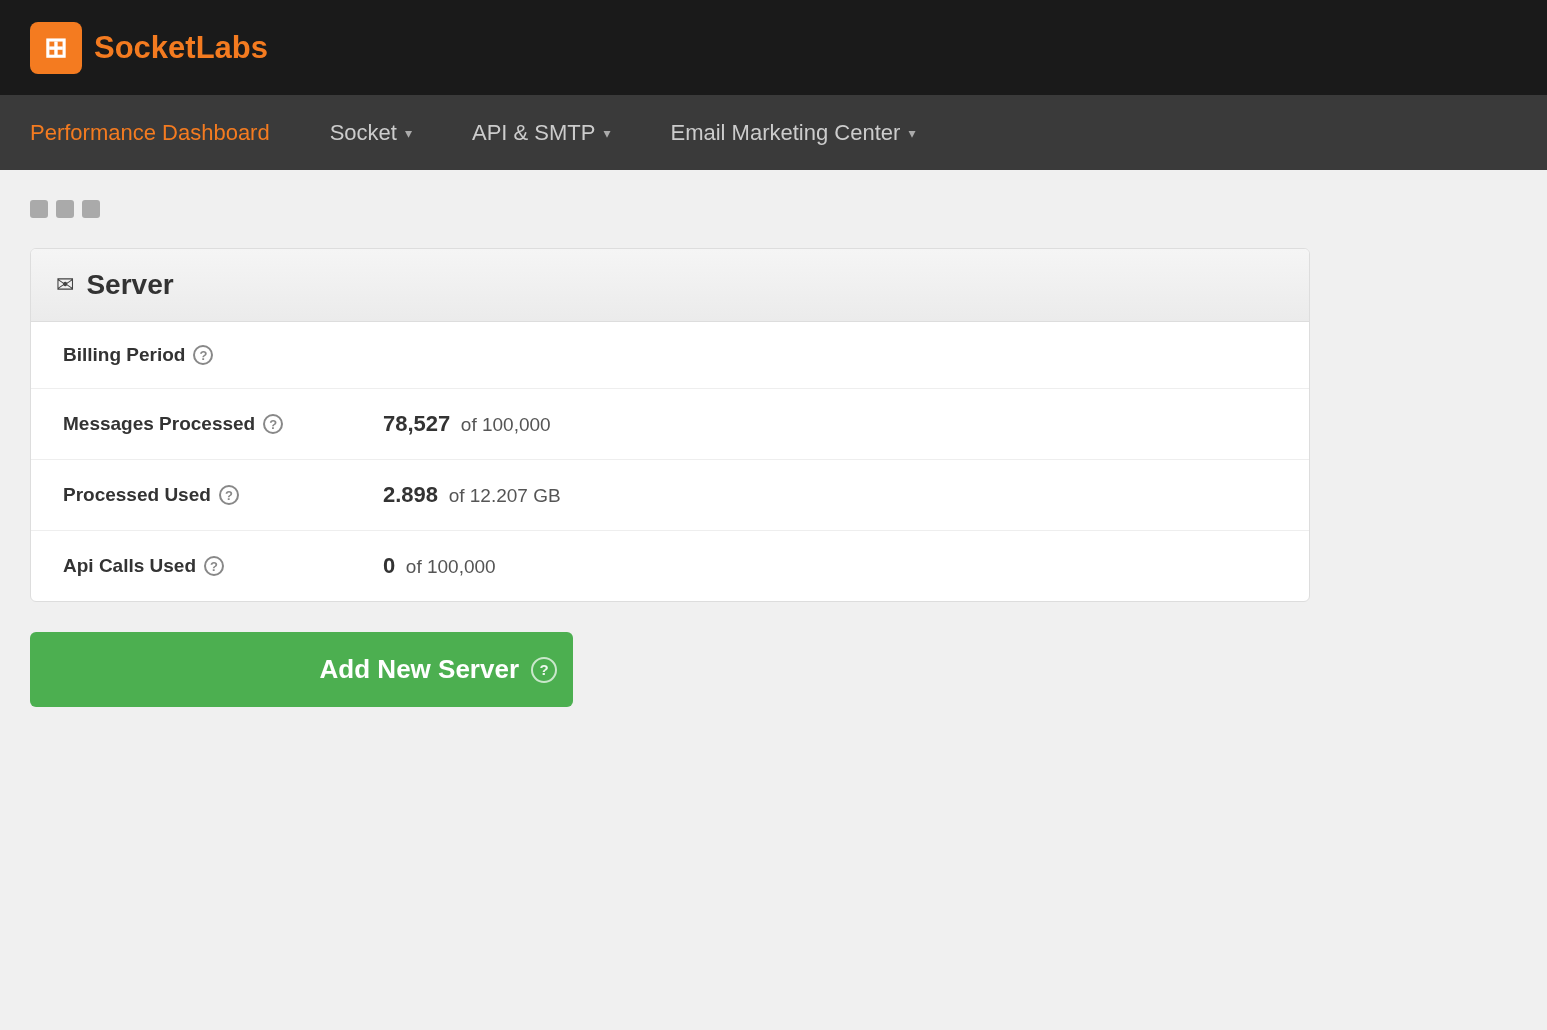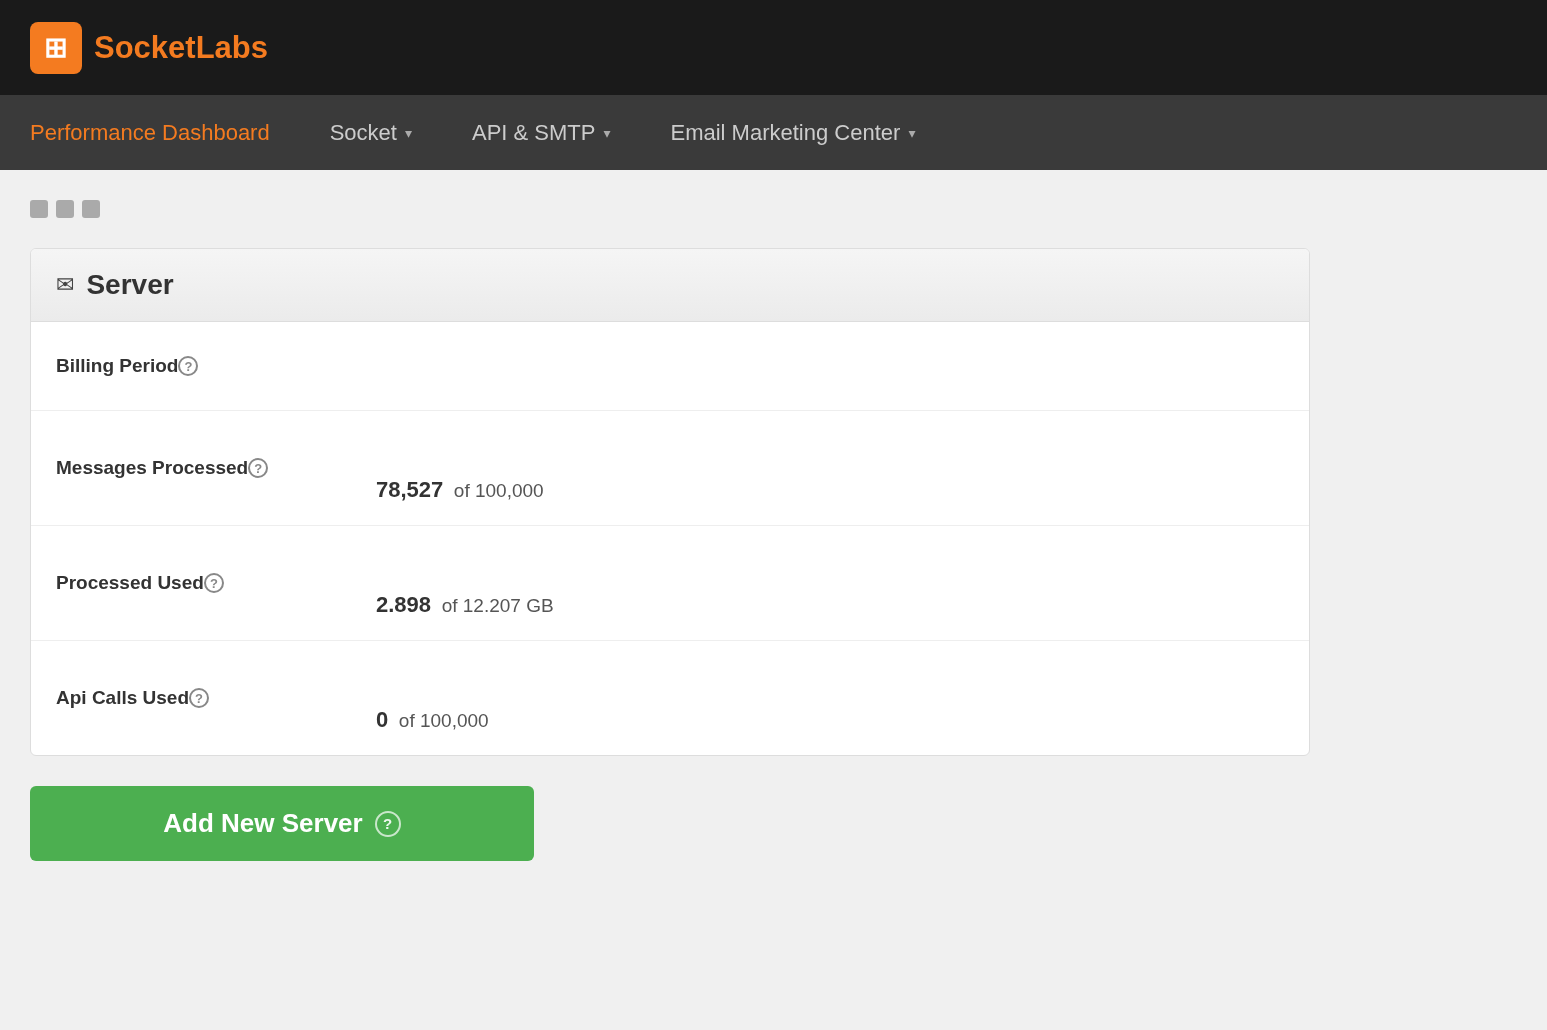--- a/index.html
+++ b/index.html
@@ -143,63 +143,64 @@
     .server-card-body .row:last-child {
       border-bottom: none;
     }
 
     .row-label {
       font-size: 19px;
       font-weight: bold;
       color: #333;
       display: flex;
       align-items: center;
+      gap: 8px;
       width: 320px;
+      margin-left: 7px;
     }
 
     .help-icon {
       display: inline-flex;
       align-items: center;
       justify-content: center;
       width: 20px;
       height: 20px;
       border-radius: 50%;
       border: 2px solid #888;
       color: #888;
       font-size: 13px;
       font-weight: bold;
       cursor: pointer;
     }
 
     .row-value {
       font-size: 19px;
       color: #555;
-      margin-top: 44px;
     }
 
     .row-value strong {
       font-size: 22px;
       font-weight: bold;
       color: #333;
     }
 
     
     .add-server-btn {
       background: #4caf50;
       color: white;
       border: none;
       border-radius: 6px;
-      padding: 22px 0;
-      width: 504px;
+      padding: 22px 16px;
+      width: 543px;
       font-size: 26px;
       font-weight: bold;
       cursor: pointer;
       display: flex;
       align-items: center;
-      justify-content: center;
+      justify-content: flex-end;
       gap: 12px;
     }
 
     .add-server-btn .help-circle {
       display: inline-flex;
       align-items: center;
       justify-content: center;
       width: 26px;
       height: 26px;
       border-radius: 50%;

